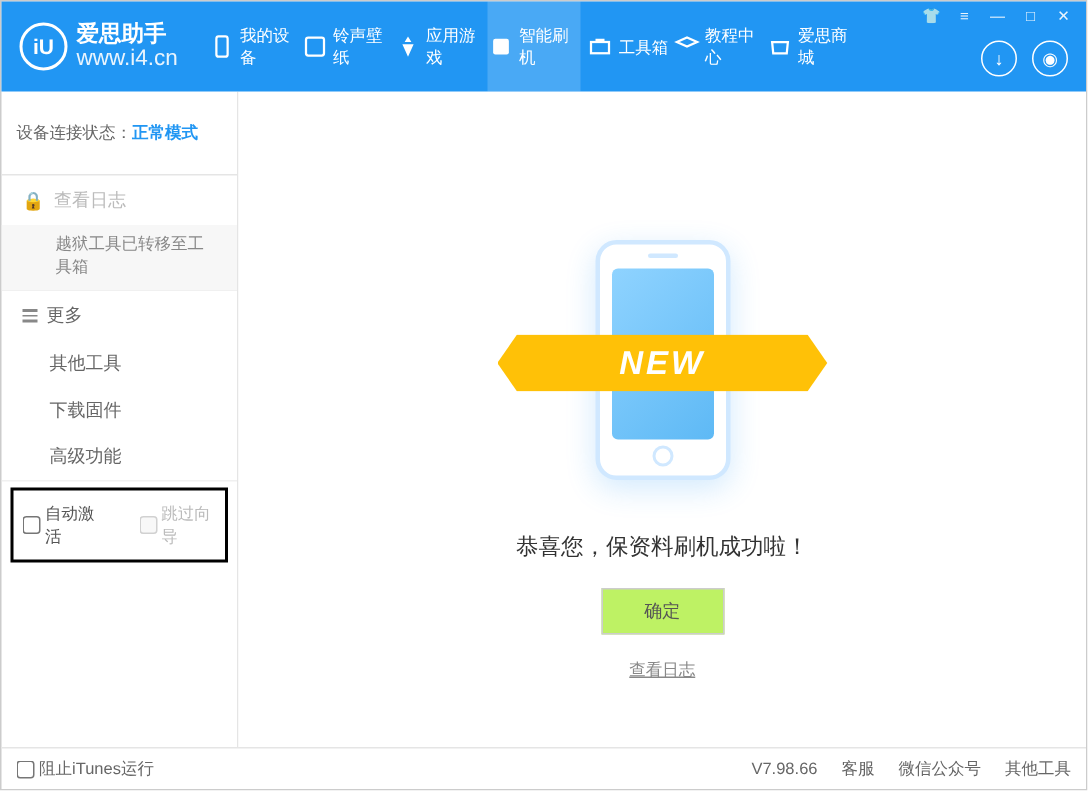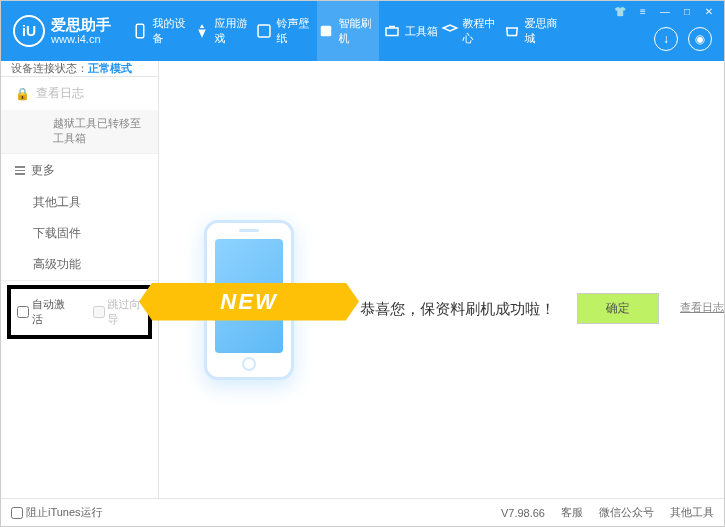--- a/index.html
+++ b/index.html
@@ -5,51 +5,51 @@
 * { margin: 0; padding: 0; box-sizing: border-box; font-family: "Microsoft YaHei", sans-serif; }
 body { width: 725px; height: 527px; overflow: hidden; background: #fff; }
 .app { width: 725px; height: 527px; display: flex; flex-direction: column; border: 1px solid #ccc; }
 
 
 .header { height: 60px; background: linear-gradient(to right, #2196f3, #2196f3); color: #fff; display: flex; align-items: center; padding: 0 12px; position: relative; }
 .logo-area { display: flex; align-items: center; margin-right: 20px; }
 .logo-circle { width: 32px; height: 32px; border: 2px solid #fff; border-radius: 50%; display: flex; align-items: center; justify-content: center; font-weight: bold; font-size: 14px; margin-right: 6px; }
 .logo-text { display: flex; flex-direction: column; line-height: 1.1; }
 .logo-title { font-size: 15px; font-weight: bold; }
-.logo-sub { font-size: 11px; opacity: 0.9; }
+.logo-sub { font-size: 15px; opacity: 0.9; }
 .nav { display: flex; height: 100%; }
 .nav-item { width: 62px; display: flex; align-items: center; justify-content: center; cursor: pointer; font-size: 11px; gap: 3px; }
 .nav-item.active { background: rgba(255,255,255,0.18); }
 .nav-icon { width: 20px; height: 18px; display: flex; align-items: center; justify-content: center; }
 .window-controls { position: absolute; top: 4px; right: 8px; display: flex; gap: 8px; font-size: 10px; }
 .wc { width: 14px; height: 12px; cursor: pointer; display: flex; align-items: center; justify-content: center; opacity: 0.9; }
 .header-right-icons { position: absolute; right: 12px; bottom: 10px; display: flex; gap: 10px; }
 .hr-icon { width: 24px; height: 24px; border: 1.5px solid #fff; border-radius: 50%; display: flex; align-items: center; justify-content: center; cursor: pointer; font-size: 12px; }
 
 
 .body { flex: 1; display: flex; overflow: hidden; }
 
 
 .sidebar { width: 158px; border-right: 1px solid #e5e5e5; display: flex; flex-direction: column; font-size: 12px; color: #555; }
-.status-bar { padding: 0 10px; border-bottom: 1px solid #e5e5e5; font-size: 11px; color: #666; }
+.status-bar { padding: 20px 10px; border-bottom: 1px solid #e5e5e5; font-size: 11px; color: #666; }
 .status-value { color: #2196f3; font-weight: bold; }
 .side-section { border-bottom: 1px solid #f0f0f0; }
 .side-header { padding: 8px 14px; display: flex; align-items: center; gap: 6px; color: #666; cursor: pointer; }
 .side-header.active { color: #2196f3; border-left: 3px solid #2196f3; background: #f5faff; padding-left: 11px; }
 .side-item { padding: 7px 14px 7px 32px; cursor: pointer; color: #666; }
 .side-item.active { color: #2196f3; background: #e6f3ff; border-left: 3px solid #2196f3; padding-left: 29px; }
-.side-sub { padding: 6px 14px 6px 52px; background: #f7f7f7; color: #888; font-size: 11px; line-height: 1.4; }
-.checkbox-area { border: 4px solid #000000; margin: 4px 6px; padding: 8px 6px; display: flex; gap: 26px; align-items: flex-end; }
+.side-sub { padding: 6px 14px 6px 36px; background: #f7f7f7; color: #888; font-size: 11px; line-height: 1.4; }
+.checkbox-area { border: 2px solid #000000; margin: 4px 6px; padding: 8px 6px; display: flex; gap: 26px; align-items: flex-end; }
 .chk { display: flex; align-items: center; gap: 3px; font-size: 11px; cursor: pointer; }
 .chk input { width: 12px; height: 12px; }
 .chk.disabled { color: #bbb; }
 .device-info { padding: 6px 10px; font-size: 11px; }
 
 
-.main { flex: 1; display: flex; align-items: center; justify-content: space-between; padding-top: 40px; background: #fff; }
+.main { flex: 1; display: flex; flex-direction: column; align-items: center; justify-content: center; padding-top: 40px; background: #fff; }
 .illustration { width: 180px; height: 190px; position: relative; display: flex; align-items: center; justify-content: center; }
 .phone-shape { width: 90px; height: 160px; background: #fff; border: 3px solid #d0e8ff; border-radius: 14px; position: relative; box-shadow: 0 6px 20px rgba(33,150,243,0.2); }
 .phone-shape::before { content:""; position:absolute; top:6px; left:50%; transform:translateX(-50%); width:20px; height:3px; background:#d0e8ff; border-radius:2px; }
 .phone-shape::after { content:""; position:absolute; bottom:6px; left:50%; transform:translateX(-50%); width:10px; height:10px; border:2px solid #d0e8ff; border-radius:50%; }
 .phone-screen { position:absolute; top:16px; left:8px; right:8px; bottom:24px; background: linear-gradient(135deg,#8fd3ff,#5eb9f5); border-radius:4px; }
 .new-ribbon { position: absolute; left: -20px; right: -20px; top: 78px; height: 38px; background: #ffc107; display: flex; align-items: center; justify-content: center; font-weight: bold; font-size: 22px; color: #fff; letter-spacing: 2px; font-style: italic; clip-path: polygon(6% 0, 94% 0, 100% 50%, 94% 100%, 6% 100%, 0 50%); }
 .success-text { margin-top: 20px; font-size: 15px; color: #333; }
 .ok-btn { margin-top: 18px; padding: 6px 28px; border: 1px solid #ccc; background: #bef264; color: #555; font-size: 12px; cursor: pointer; }
 .log-link { margin-top: 16px; font-size: 11px; color: #888; cursor: pointer; text-decoration: underline; }
 
@@ -79,33 +79,33 @@
       <div class="nav-item">
         <span class="nav-icon">
             <svg width="18" height="18" viewBox="0 0 24 24" fill="none" stroke="#fff" stroke-width="2">
               <rect x="7" y="3" width="10" height="18" rx="2"></rect>
             </svg>
           </span>
         <span>我的设备</span>
       </div>
       <div class="nav-item">
         <span class="nav-icon">
+            <svg width="18" height="18" viewBox="0 0 24 24" fill="none" stroke="#fff" stroke-width="2">
+              <rect x="4" y="4" width="16" height="16" rx="2"></rect>
+            </svg>
+          </span>
+        <span>铃声壁纸</span>
+      </div>
+      <div class="nav-item">
+        <span class="nav-icon">
             <svg width="18" height="18" viewBox="0 0 24 24" fill="#fff">
               <path d="M12 3l3 5h-6z M7 10h10l-5 11z"></path>
             </svg>
           </span>
         <span>应用游戏</span>
-      </div>
-      <div class="nav-item">
-        <span class="nav-icon">
-            <svg width="18" height="18" viewBox="0 0 24 24" fill="none" stroke="#fff" stroke-width="2">
-              <rect x="4" y="4" width="16" height="16" rx="2"></rect>
-            </svg>
-          </span>
-        <span>铃声壁纸</span>
       </div>
       <div class="nav-item active">
         <span class="nav-icon">
             <svg width="18" height="18" viewBox="0 0 24 24" fill="#fff">
               <rect x="5" y="5" width="14" height="14" rx="2"></rect>
             </svg>
           </span>
         <span>智能刷机</span>
       </div>
       <div class="nav-item">

